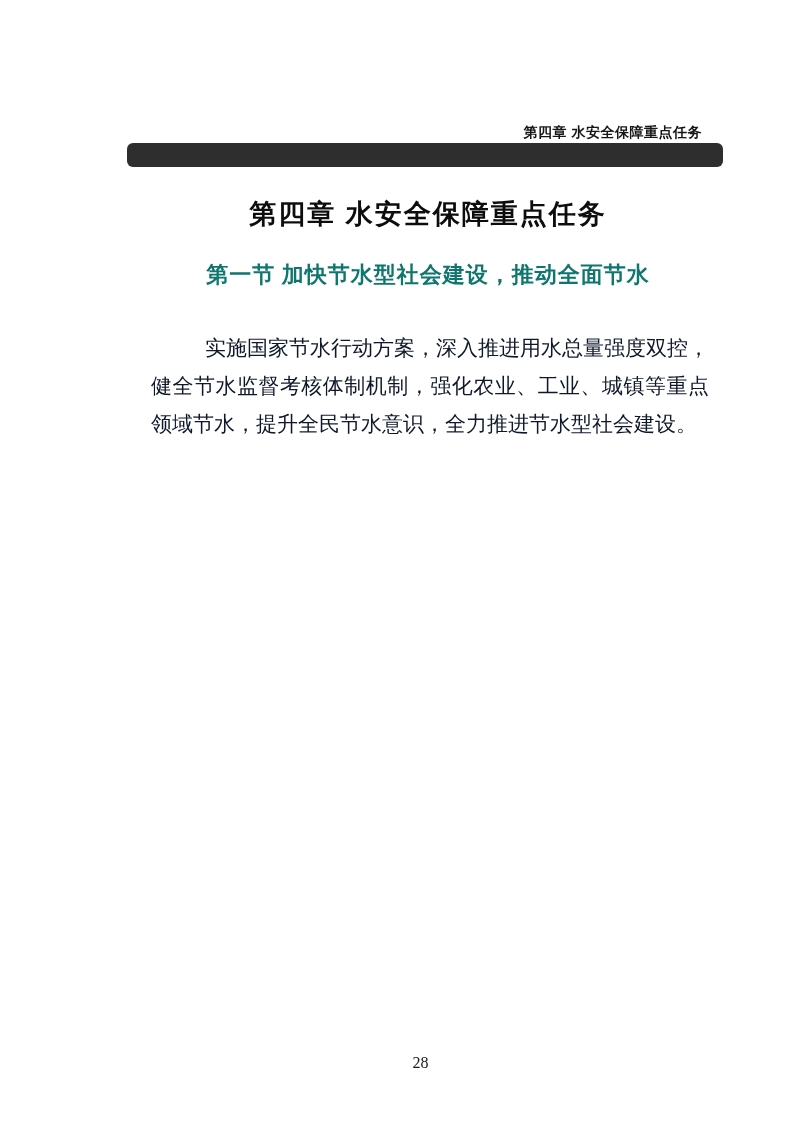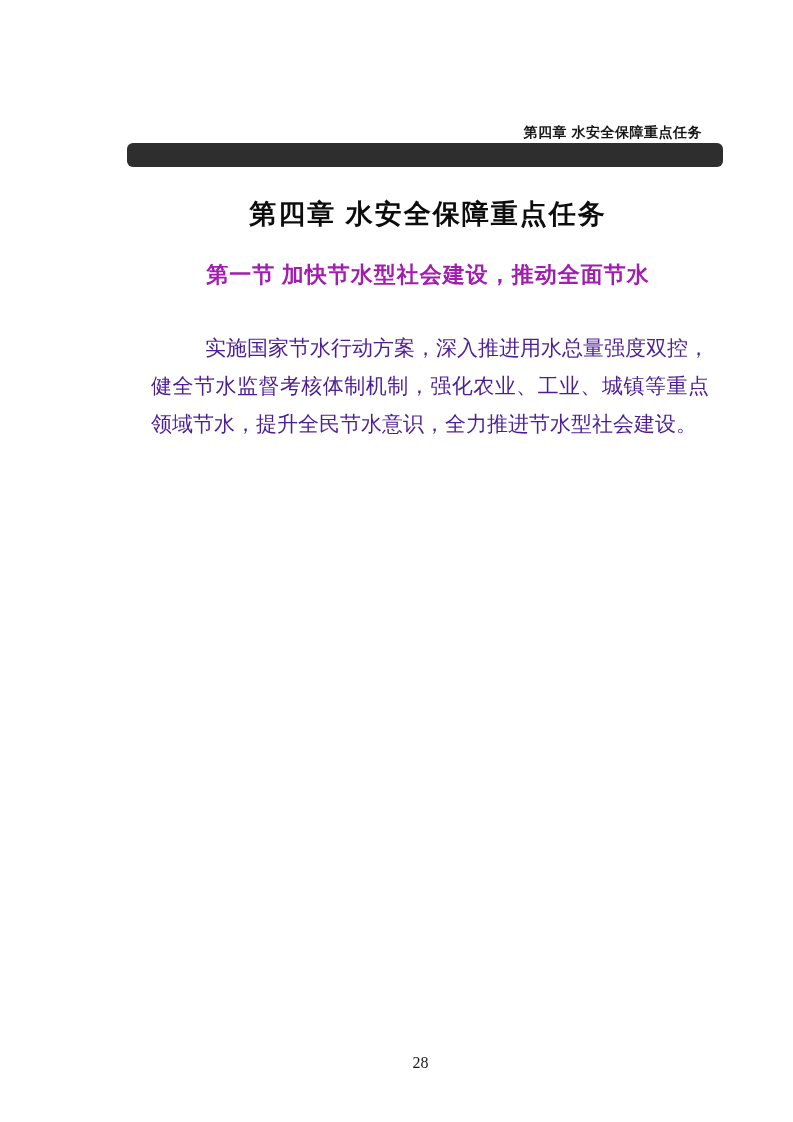--- a/index.html
+++ b/index.html
@@ -53,35 +53,35 @@
   .section-title {
     position: absolute;
     top: 224px;
     left: 103px;
     width: 602px;
     text-align: center;
     font-family: "Liberation Serif", "DejaVu Serif", serif;
     font-weight: 700;
     font-size: 22px;
     letter-spacing: 1px;
-    color: #a21caf;
+    color: #0f766e;
   }
   .body-text {
     position: absolute;
     top: 281px;
     left: 103px;
     width: 606px;
   }
   .body-text p {
     font-size: 21px;
     line-height: 38px;
     text-align: justify;
     text-justify: inter-ideograph;
     text-indent: 2em;
-    color: #4c1d95;
+    color: #0f172a;
   }
   .body-text p .lead {
     font-weight: 700;
   }
   .page-footer {
     position: absolute;
     top: 1018px;
     left: 0;
     width: 793px;
     text-align: center;

